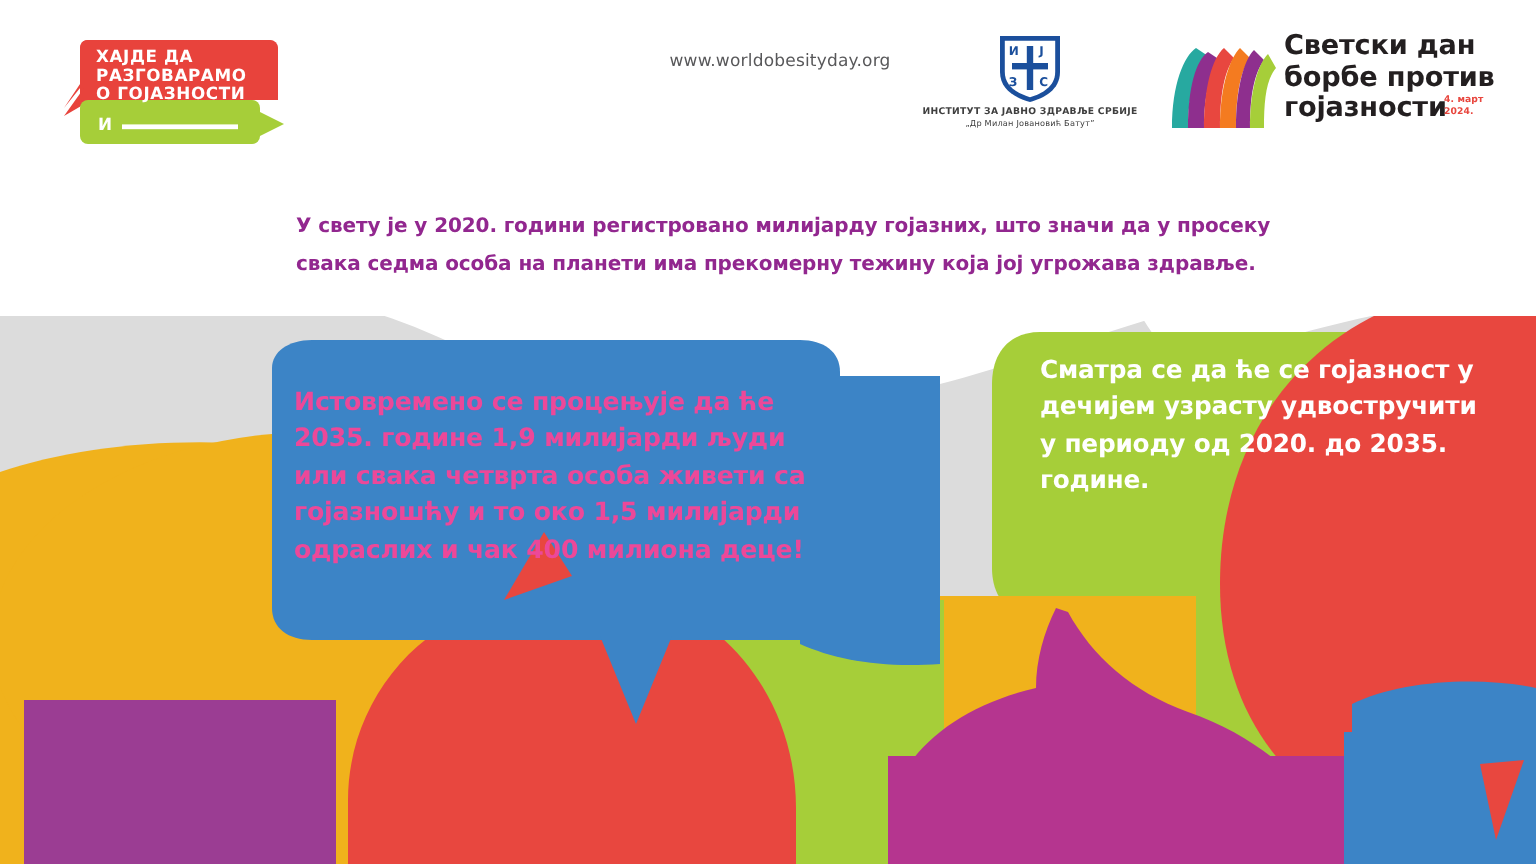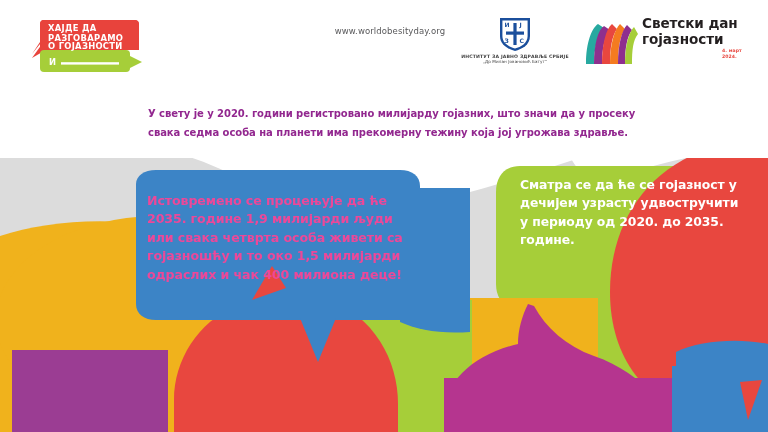--- a/index.html
+++ b/index.html
@@ -171,20 +171,21 @@
       <svg class="wod-mark" viewBox="0 0 54 46">
         <path fill="#27a9a0" d="M2,44 C2,22 8,8 14,4 L20,8 C14,14 10,28 10,44 Z"></path>
         <path fill="#8e2f8e" d="M10,44 C10,24 14,10 20,6 L26,10 C21,16 18,28 18,44 Z"></path>
         <path fill="#e8473f" d="M18,44 C18,24 22,9 28,4 L33,9 C28,16 26,28 26,44 Z"></path>
         <path fill="#f47b20" d="M26,44 C26,23 31,9 36,4 L41,9 C36,16 34,28 34,44 Z"></path>
         <path fill="#8e2f8e" d="M34,44 C34,24 38,10 43,5 L48,10 C43,17 41,28 41,44 Z"></path>
         <path fill="#a6ce39" d="M41,44 C41,25 45,12 50,7 L54,14 C49,20 48,30 48,44 Z"></path>
       </svg>
       <div class="wod-txt">
         <div>Светски дан</div>
+        <div>борбе против</div>
         <div>гојазности</div>
       </div>
       <div class="wod-date">
         <div>4. март</div>
         <div>2024.</div>
       </div>
     </div>
   </div>
 
   <div class="lead">У свету је у 2020. години регистровано милијарду гојазних, што значи да у просеку свака седма особа на планети има прекомерну тежину која јој угрожава здравље.</div>

